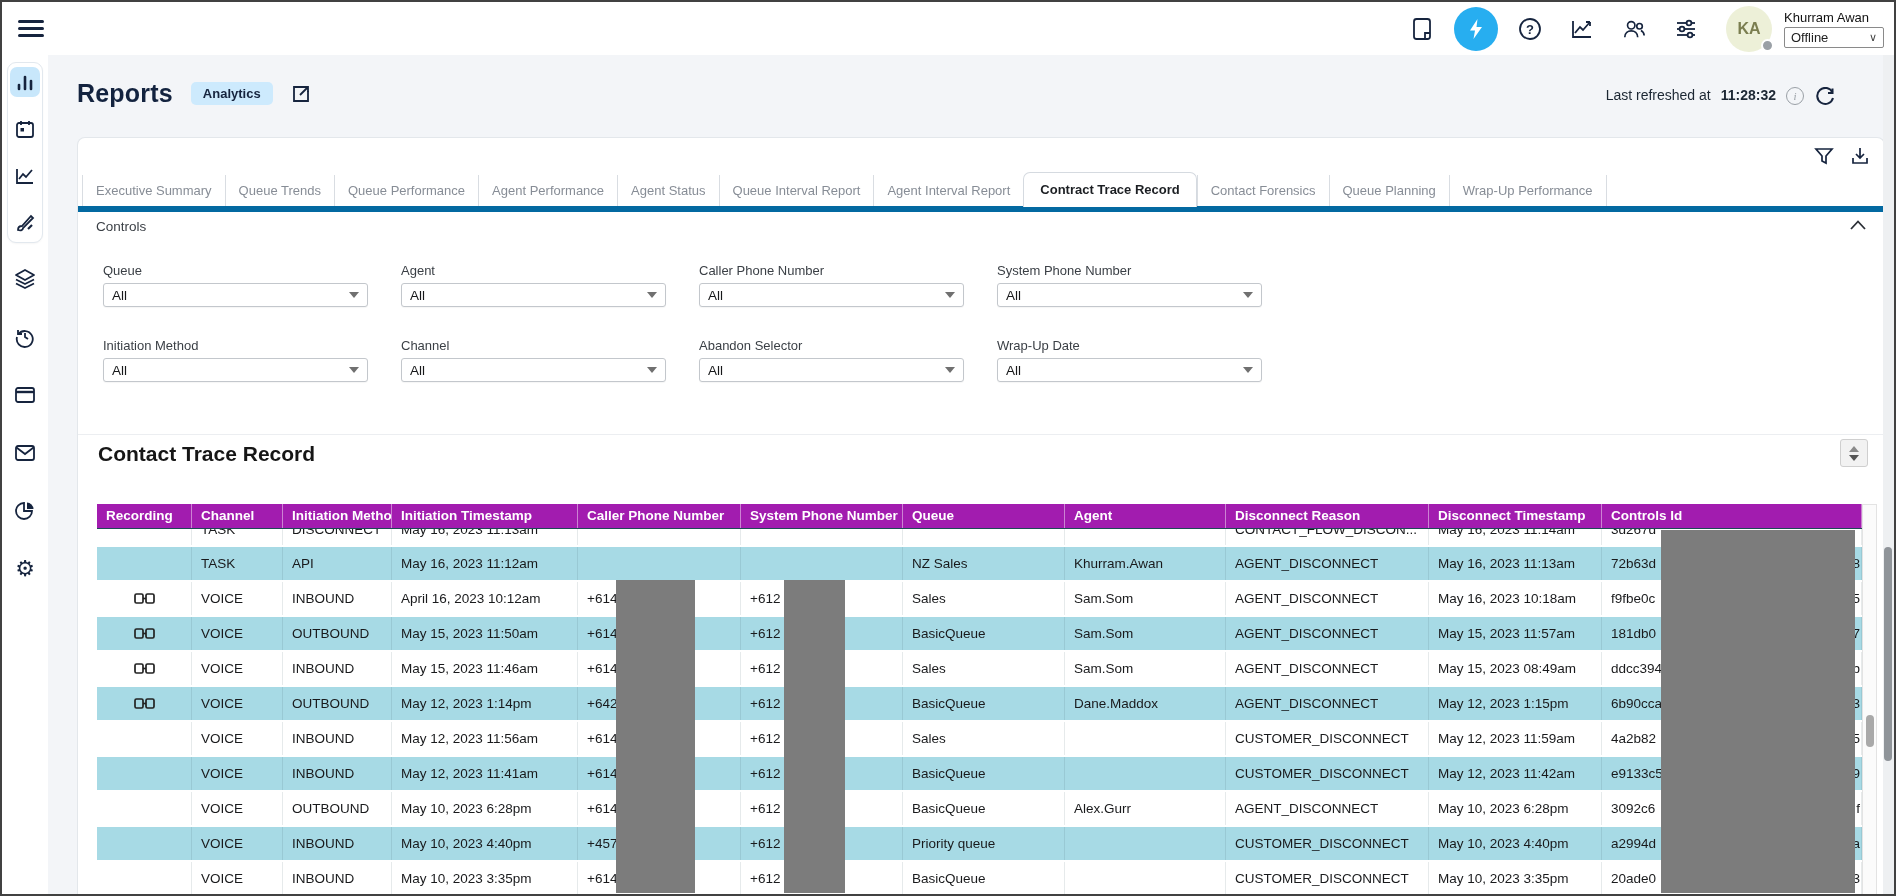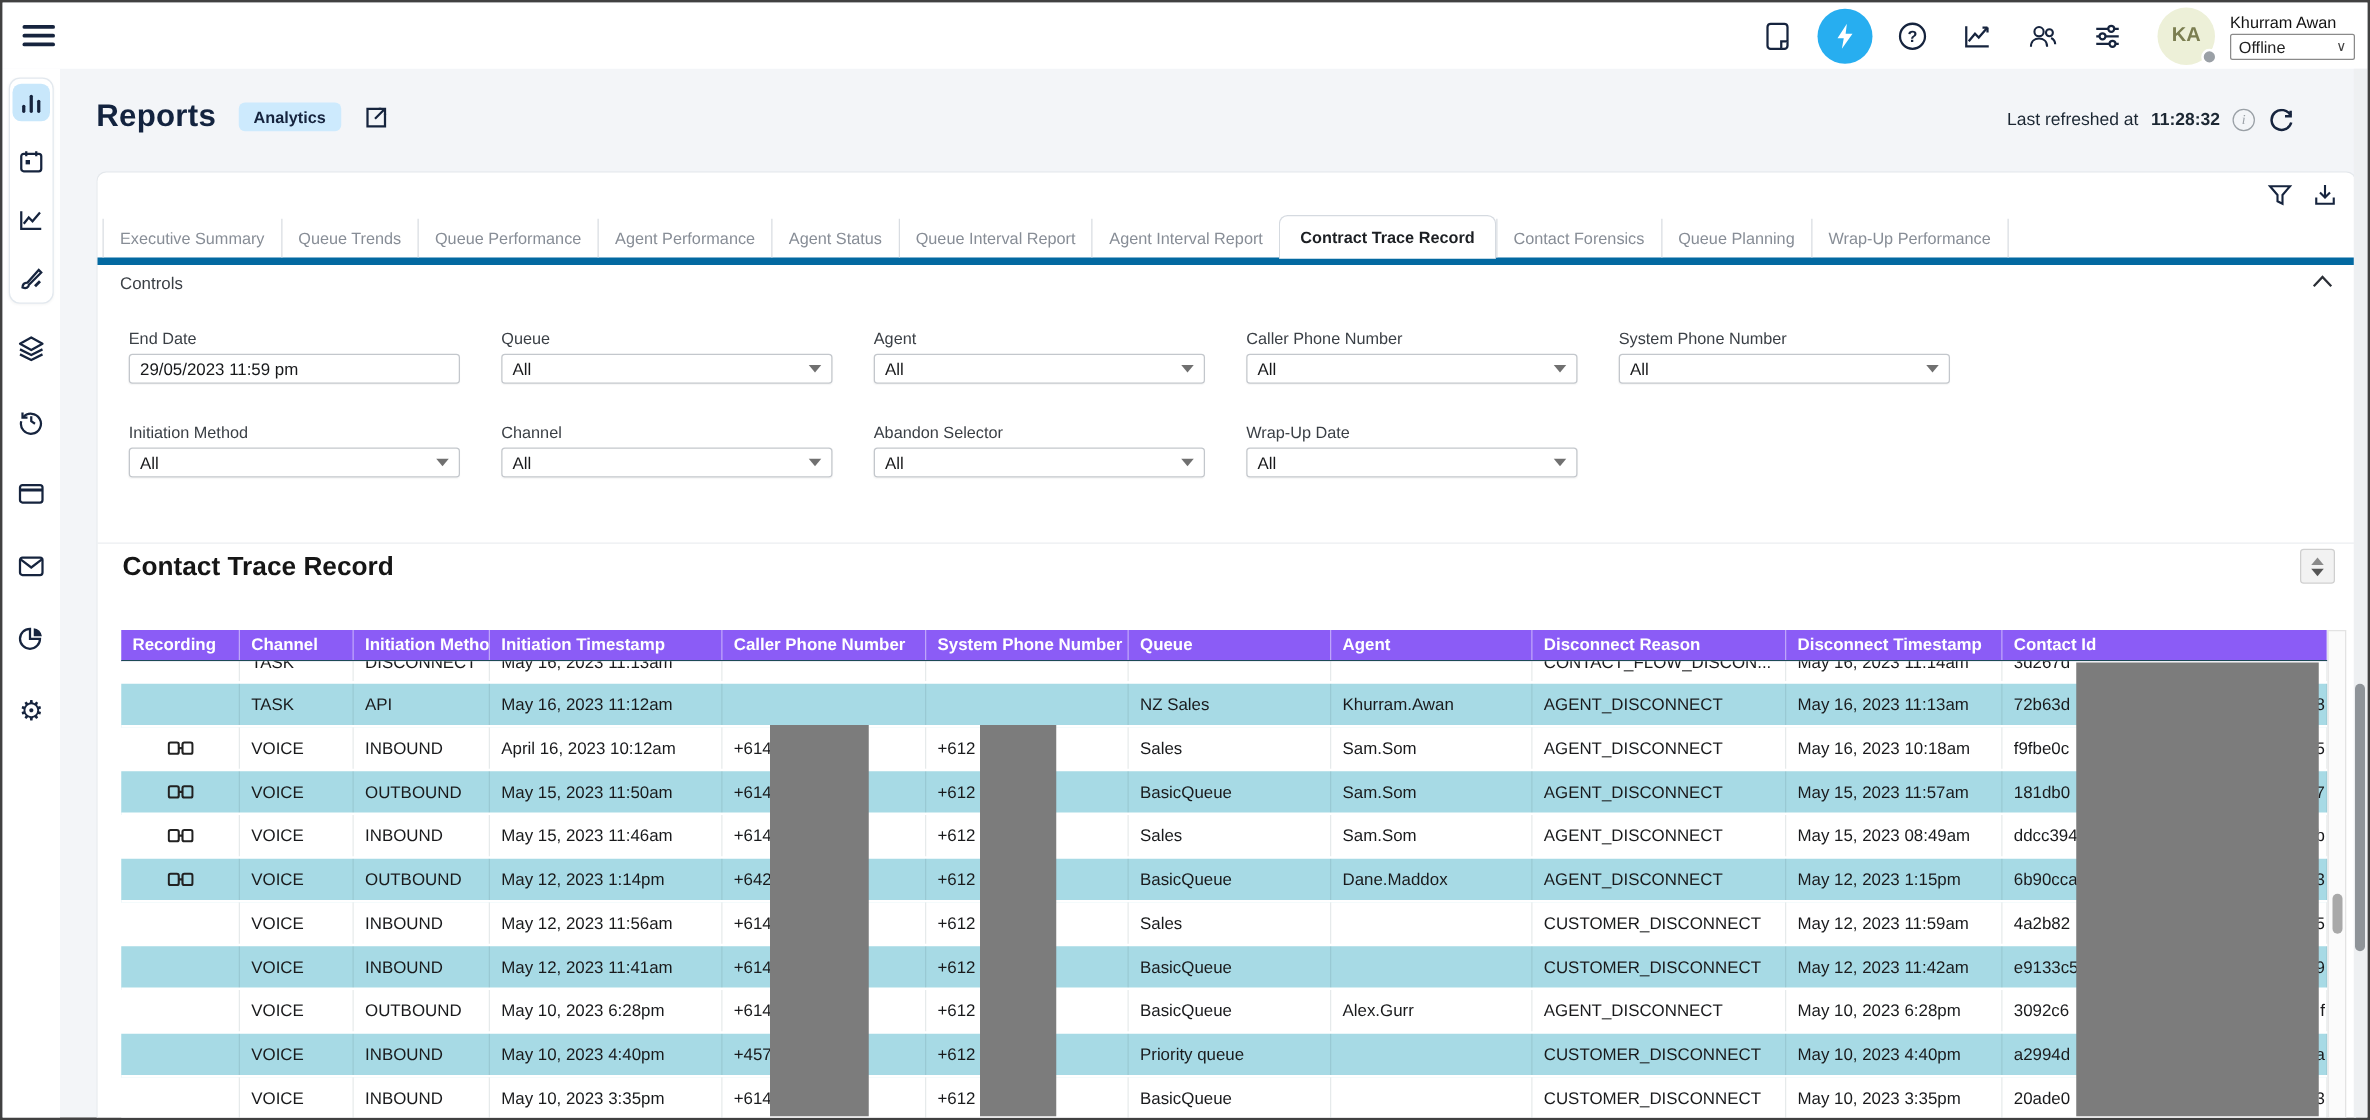--- a/index.html
+++ b/index.html
@@ -70,21 +70,21 @@
 
   
   .section-split { position:absolute; left:0; top:296px; width:100%; border-top:1px solid #eceef1; }
   .tbl-title { position:absolute; left:20px; top:304px; font-size:21px; font-weight:bold; color:#161616; }
   .spinner { position:absolute; right:16px; top:301px; width:28px; height:28px; background:#f2f2f2; border:1px solid #cfcfcf; border-radius:3px; display:flex; flex-direction:column; align-items:center; justify-content:center; gap:3px; }
   .spin-up { width:0; height:0; border-left:5px solid transparent; border-right:5px solid transparent; border-bottom:6px solid #8a8a8a; cursor:pointer; }
   .spin-dn { width:0; height:0; border-left:5px solid transparent; border-right:5px solid transparent; border-top:6px solid #555; cursor:pointer; }
 
   
   .table-wrap { position:absolute; left:95px; top:502px; width:1765px; height:393px; z-index:1; border-bottom:2px solid #3d4a55; }
-  .thead { display:flex; height:25px; background:#8b5cf6; border-bottom:1px solid #1d4a56; }
+  .thead { display:flex; height:25px; background:#a21caf; border-bottom:1px solid #1d4a56; }
   .th { color:#fff; font-size:13.5px; font-weight:bold; padding:4px 0 0 9px; border-right:1px solid rgba(255,255,255,.45); overflow:hidden; white-space:nowrap; cursor:pointer; }
   .tr { display:flex; height:35px; background:#fff; border-bottom:2px solid #fff; cursor:pointer; }
   .tr.alt { background:#a7dae5; }
   .tr.clipped { height:18px; overflow:hidden; }
   .td { font-size:13.5px; color:#191a1c; padding-left:9px; display:flex; align-items:center; border-right:1px solid rgba(60,90,100,.13); overflow:hidden; white-space:nowrap; position:relative; }
   .tr.clipped .td { margin-top:-15px; }
   .td.rec { justify-content:center; padding-left:0; }
   .tail { position:absolute; right:1px; }
 
   .redact { position:absolute; background:#7c7c7c; z-index:5; }
@@ -279,26 +279,20 @@
       <div class="tab">Wrap-Up Performance</div>
     </div>
 
   <div class="controls-head">Controls</div>
   <svg class="controls-chevron" viewBox="0 0 16 10" fill="none" stroke="#2b2f36" stroke-width="1.8">
       <path d="M1 9 L8 1.5 L15 9"></path>
     </svg>
 
   <div class="ctl-grid ctl-row1" id="ctl-row-0">
       <div class="field">
-        <div class="field-label">End Date</div>
-        <div class="field-box">
-          <span>29/05/2023 11:59 pm</span>
-        </div>
-      </div>
-      <div class="field">
         <div class="field-label">Queue</div>
         <div class="field-box">
           <span>All</span>
           <span class="sel-caret"></span>
         </div>
       </div>
       <div class="field">
         <div class="field-label">Agent</div>
         <div class="field-box">
           <span>All</span>
@@ -364,21 +358,21 @@
       <div class="th" style="width: 95px;">Recording</div>
       <div class="th" style="width: 91px;">Channel</div>
       <div class="th" style="width: 109px;">Initiation Method</div>
       <div class="th" style="width: 186px;">Initiation Timestamp</div>
       <div class="th" style="width: 163px;">Caller Phone Number</div>
       <div class="th" style="width: 162px;">System Phone Number</div>
       <div class="th" style="width: 162px;">Queue</div>
       <div class="th" style="width: 161px;">Agent</div>
       <div class="th" style="width: 203px;">Disconnect Reason</div>
       <div class="th" style="width: 173px;">Disconnect Timestamp</div>
-      <div class="th" style="width: 260px;">Contact Id</div>
+      <div class="th" style="width: 260px;">Controls Id</div>
     </div>
   <div id="tbody">
       <div class="tr clipped">
         <div class="td rec" style="width: 95px;"></div>
         <div class="td" style="width: 91px;">TASK</div>
         <div class="td" style="width: 109px;">DISCONNECT</div>
         <div class="td" style="width: 186px;">May 16, 2023 11:13am</div>
         <div class="td" style="width: 163px;"></div>
         <div class="td" style="width: 162px;"></div>
         <div class="td" style="width: 162px;"></div>

